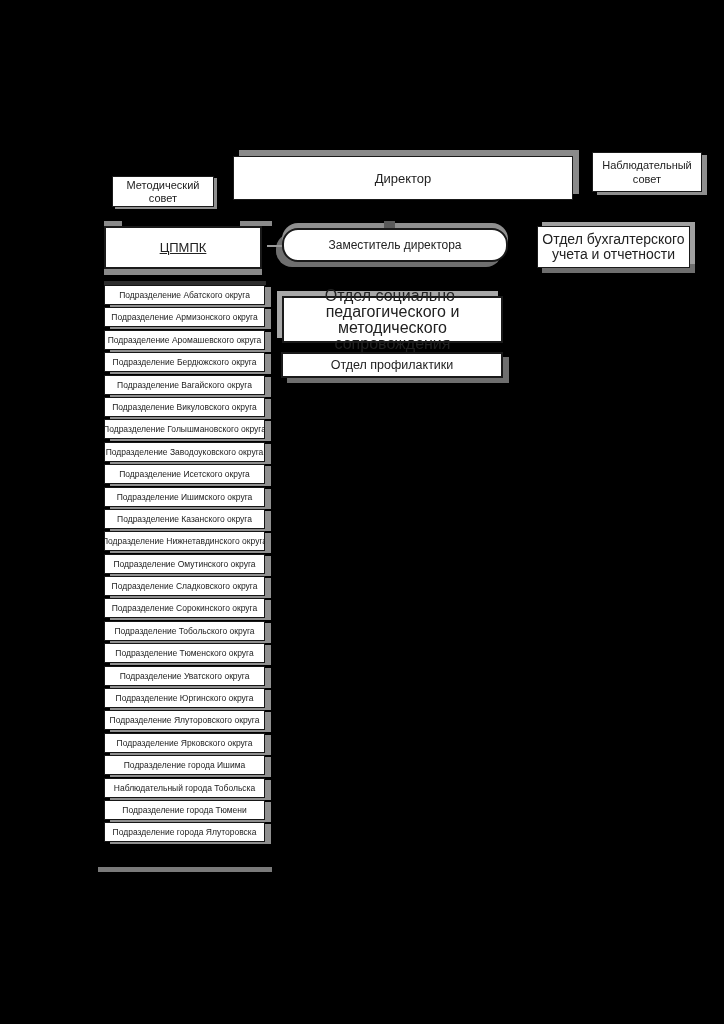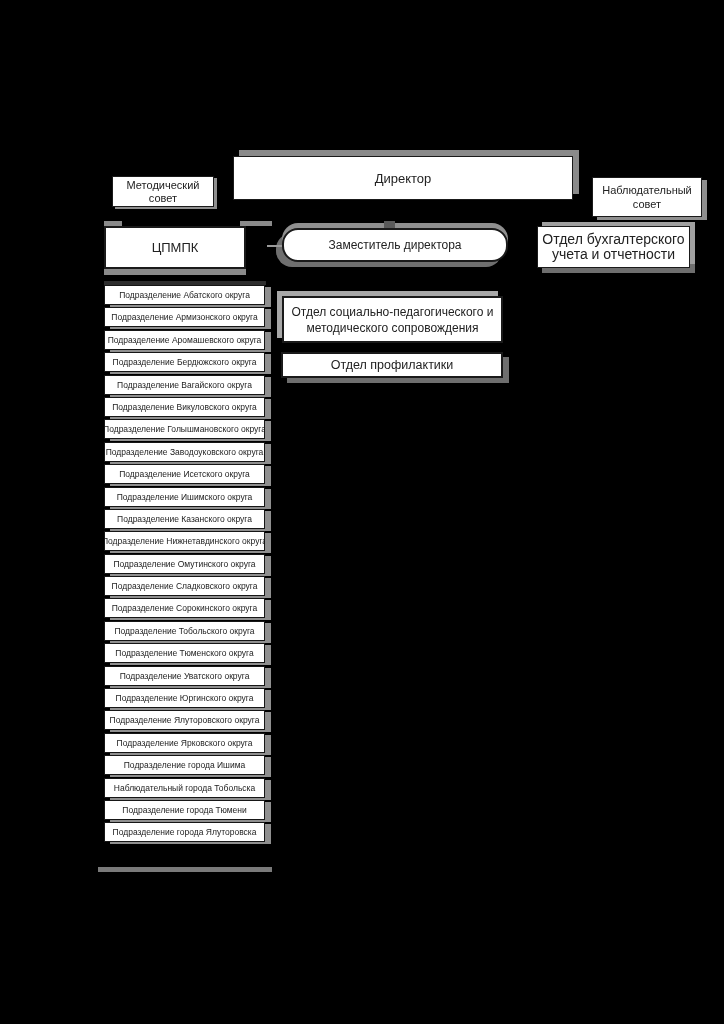--- a/index.html
+++ b/index.html
@@ -20,25 +20,25 @@
     background: #ffffff;
     border: 1.5px solid #1a1a1a;
     color: #222222;
     display: flex;
     align-items: center;
     justify-content: center;
     text-align: center;
   }
   .method-council   { left:112px; top:176px; width:102px; height:31px; font-size:11px; line-height:13px; box-shadow: 3px 2px 0 #8f8f8f; }
   .director         { left:233px; top:156px; width:340px; height:44px; font-size:13px; box-shadow: 6px -6px 0 #8a8a8a; }
-  .supervisory      { left:592px; top:177px; width:110px; height:40px; font-size:11px; line-height:14px; box-shadow: 5px 3px 0 #8f8f8f; }
-  .cpmpk            { left:104px; top:226px; width:142px; height:43px; font-size:13px; border-width:2px; box-shadow: 0 6px 0 #8a8a8a; }
+  .supervisory      { left:592px; top:152px; width:110px; height:40px; font-size:11px; line-height:14px; box-shadow: 5px 3px 0 #8f8f8f; }
+  .cpmpk            { left:104px; top:226px; width:158px; height:43px; font-size:13px; border-width:2px; box-shadow: 0 6px 0 #8a8a8a; text-decoration: underline; }
   .deputy           { left:282px; top:228px; width:226px; height:34px; font-size:12px; border-width:2px; box-shadow: 0 -5px 0 #8f8f8f, -6px 5px 0 #6f6f6f; border-radius: 16px; }
   .accounting       { left:537px; top:226px; width:153px; height:42px; font-size:14px; line-height:15px; border-width:1.5px; box-shadow: 5px -4px 0 #a0a0a0, 5px 5px 0 #6e6e6e; }
-  .social           { left:282px; top:296px; width:221px; height:47px; font-size:12px; line-height:16px; border-width:2px; box-shadow: -5px -5px 0 #a8a8a8; padding:0 2px; }
+  .social           { left:282px; top:296px; width:221px; height:47px; font-size:16px; line-height:16px; border-width:2px; box-shadow: -5px -5px 0 #a8a8a8; padding:0 2px; }
   .prevention       { left:281px; top:352px; width:222px; height:26px; font-size:12.5px; border-width:2px; box-shadow: 6px 5px 0 #6e6e6e; }
 
   .subdivision-list {
     position: absolute;
     left: 104px; top: 285px; width: 161px;
   }
   .subdivision-box {
     box-sizing: border-box;
     height: 20px;
     margin-bottom: 2.4px;

